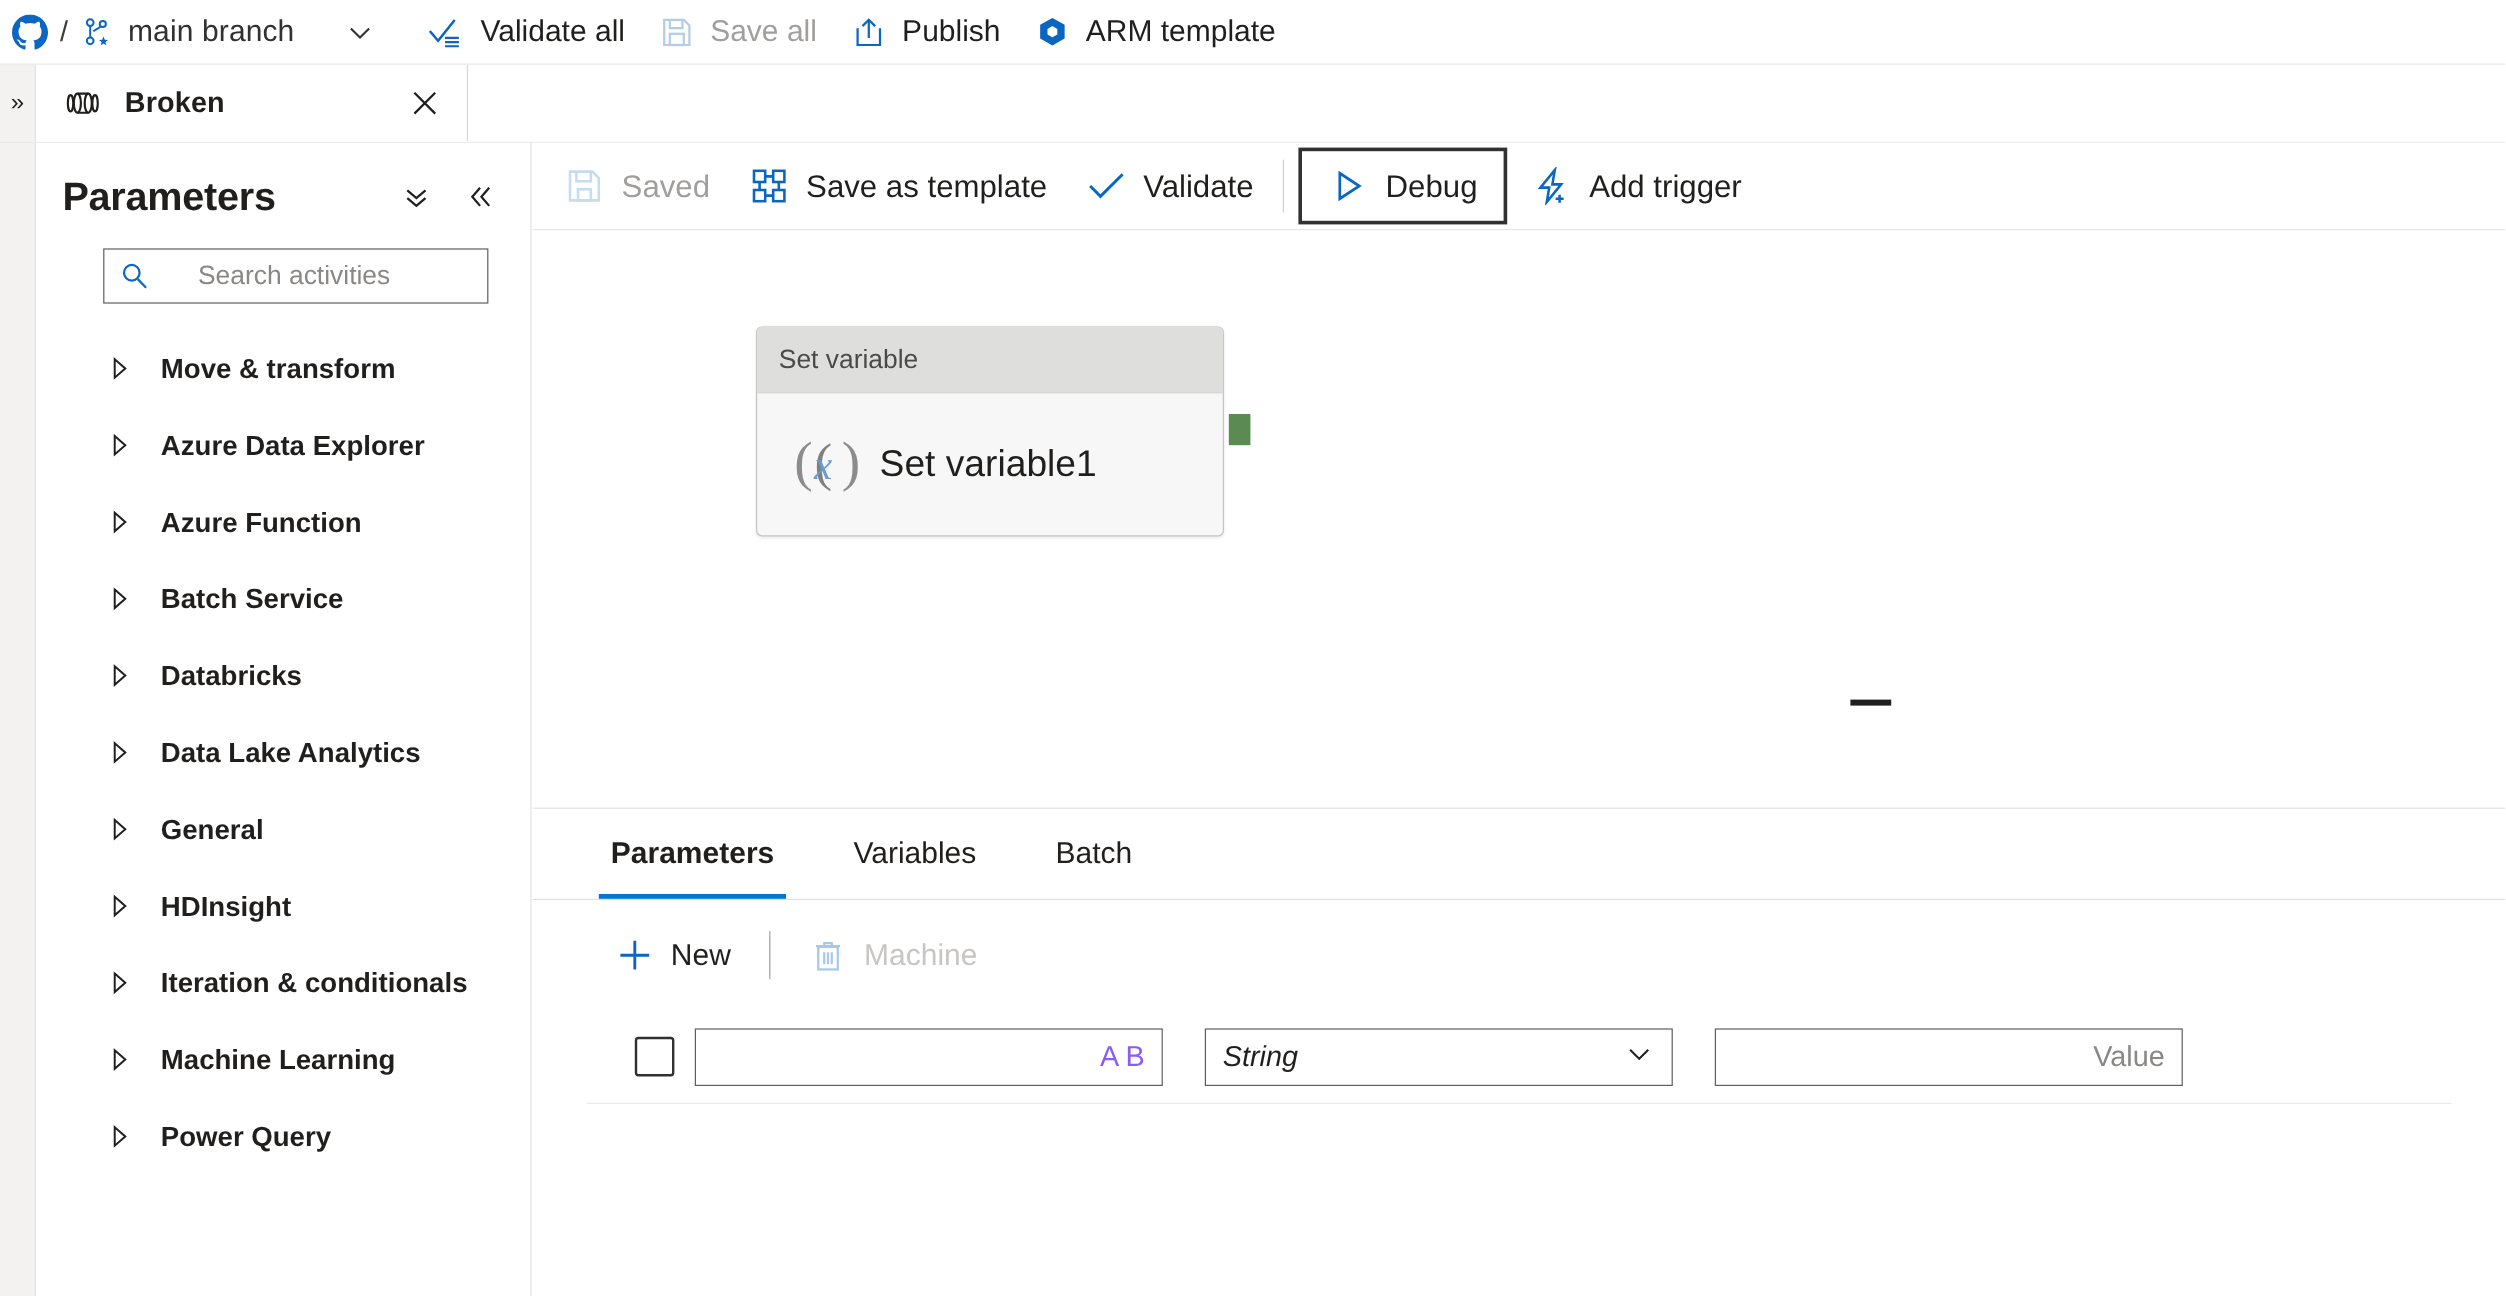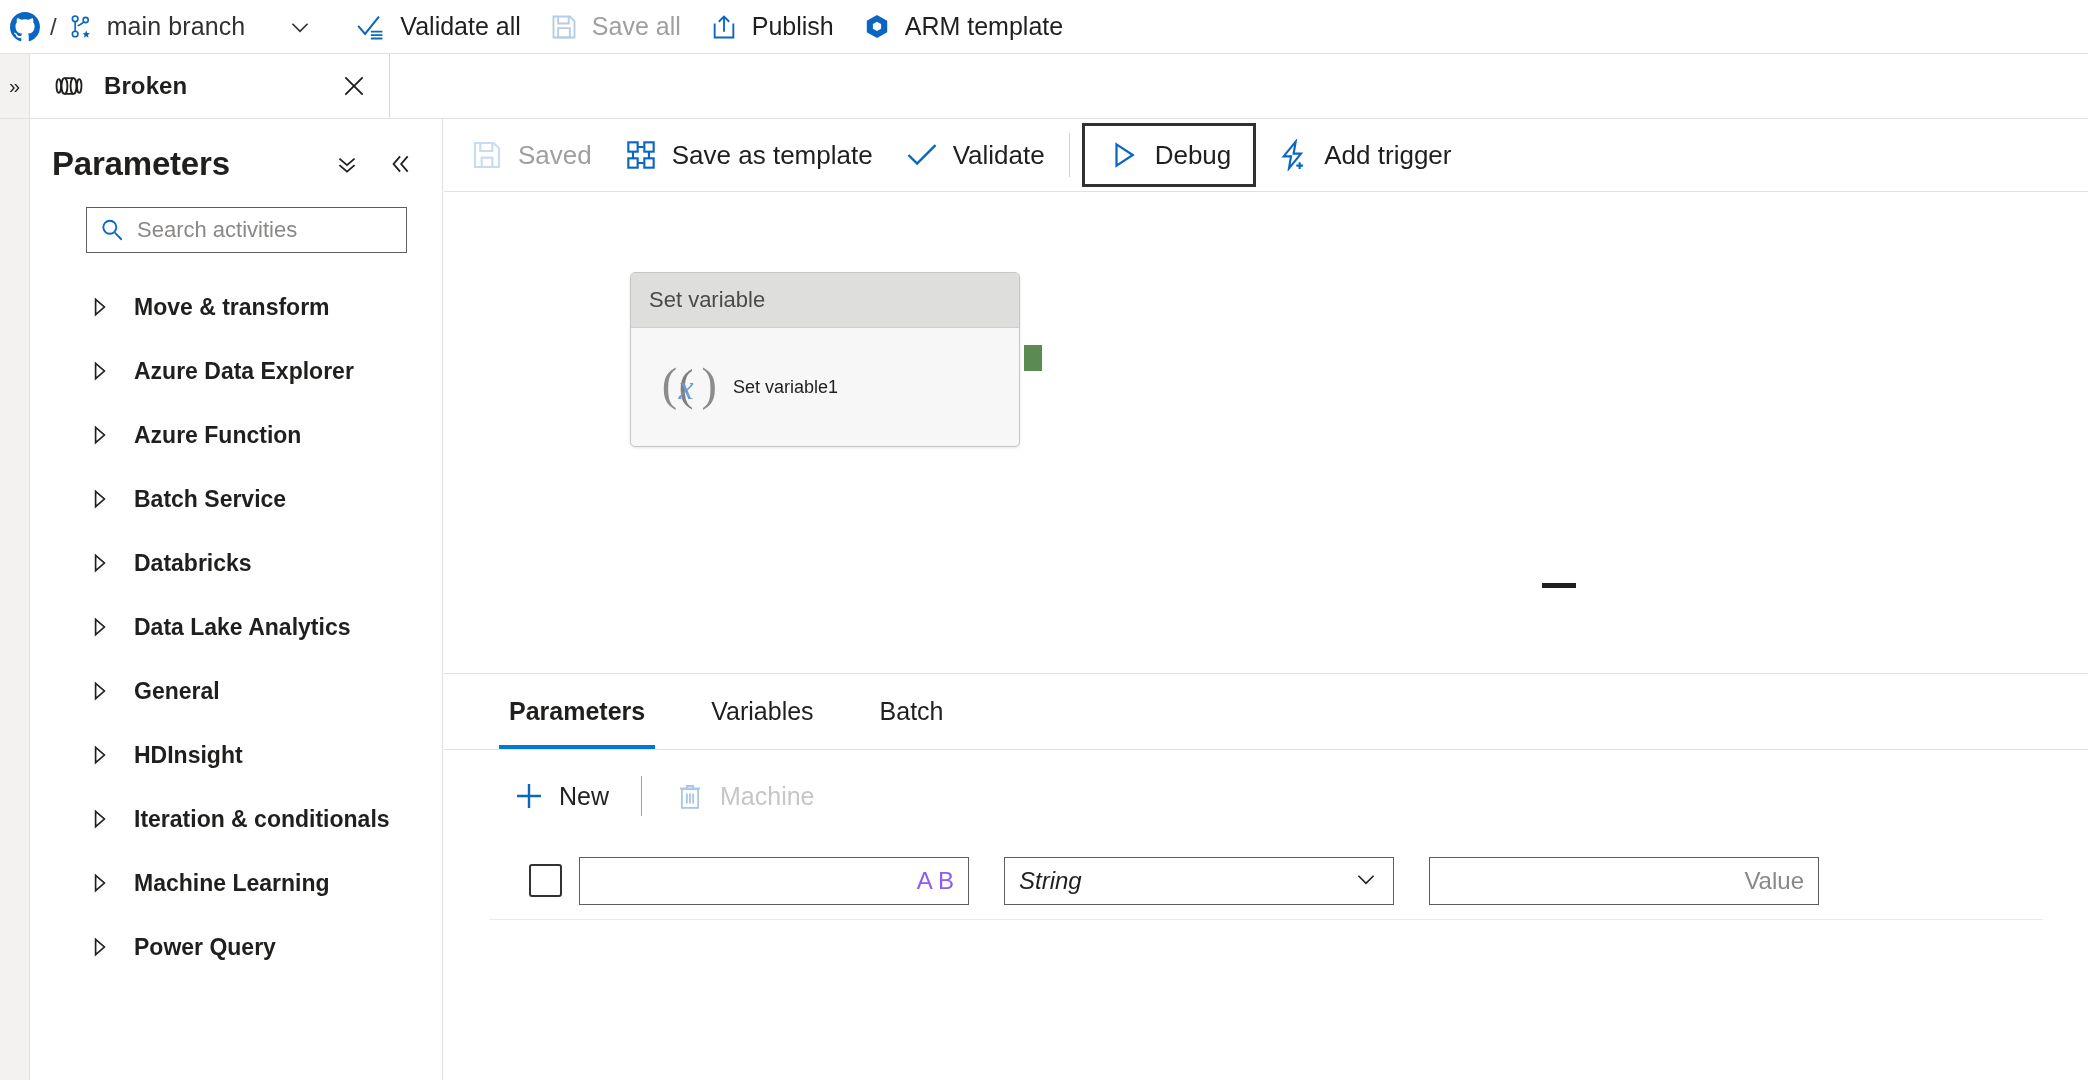--- a/index.html
+++ b/index.html
@@ -77,21 +77,21 @@
     display: flex; align-items: center; justify-content: space-between;
     padding: 26px 22px 10px 22px;
   }
   .act-title { font-size: 33px; font-weight: 700; color: #201f1e; letter-spacing: -0.2px;}
   .act-head-icons { display: flex; align-items: center; gap: 26px; padding-right: 8px;}
   .hicon { cursor: pointer; display:flex; align-items:center; justify-content:center; width:26px; height:26px;}
 
   .searchbox {
     margin: 14px 35px 0 56px;
     height: 46px; border: 1px solid #605e5c; background: #fff;
-    display: flex; align-items: center; padding: 0 10px;
+    display: flex; align-items: center; padding: 0 10px; gap: 28px;
   }
   .searchbox svg { flex: 0 0 auto; margin: 0 10px 0 2px;}
   .searchbox input {
     border: none; outline: none; background: transparent;
     font-family: "Liberation Sans", sans-serif;
     font-size: 22px; color: #201f1e; width: 100%;
   }
   .searchbox input::placeholder { color: #8a8886; }
 
   .act-list { margin-top: 22px; }
@@ -142,21 +142,21 @@
   }
   .node-head {
     height: 55px; background: #dededd;
     border-bottom: 1px solid #d0cece;
     border-radius: 4px 4px 0 0;
     display: flex; align-items: center; padding-left: 18px;
   }
   .node-head-text { font-size: 22px; color: #4a4a4a; }
   .node-body { display: flex; align-items: center; height: 118px; padding-left: 22px; }
   .node-icon { width: 66px; height: 60px; margin-right: 14px; flex: 0 0 auto; display:flex; align-items:center; justify-content:center;}
-  .node-name { font-size: 18px; color: #201f1e; }
+  .node-name { font-size: 31px; color: #201f1e; }
   .node-port {
     position: absolute; left: 580px; top: 153px;
     width: 18px; height: 26px; background: #5b8a52; cursor: pointer;
   }
 
   
   .splitter {
     position: absolute; left: 0; right: 0; bottom: 0; height: 14px;
     display: flex; align-items: center; justify-content: center;
     cursor: ns-resize;

